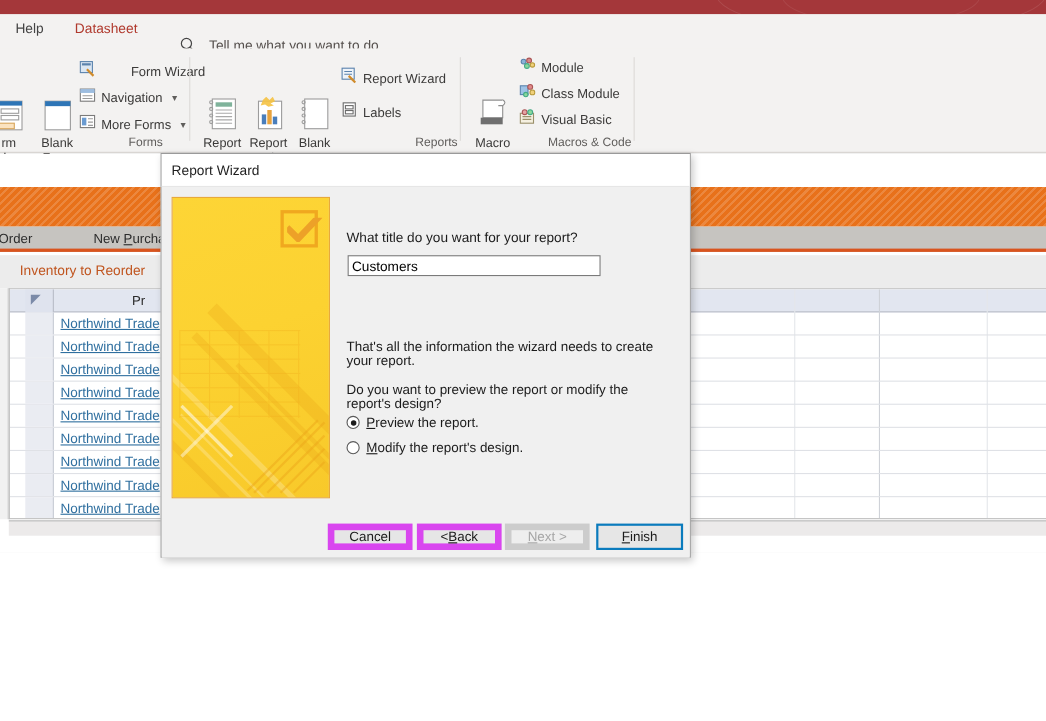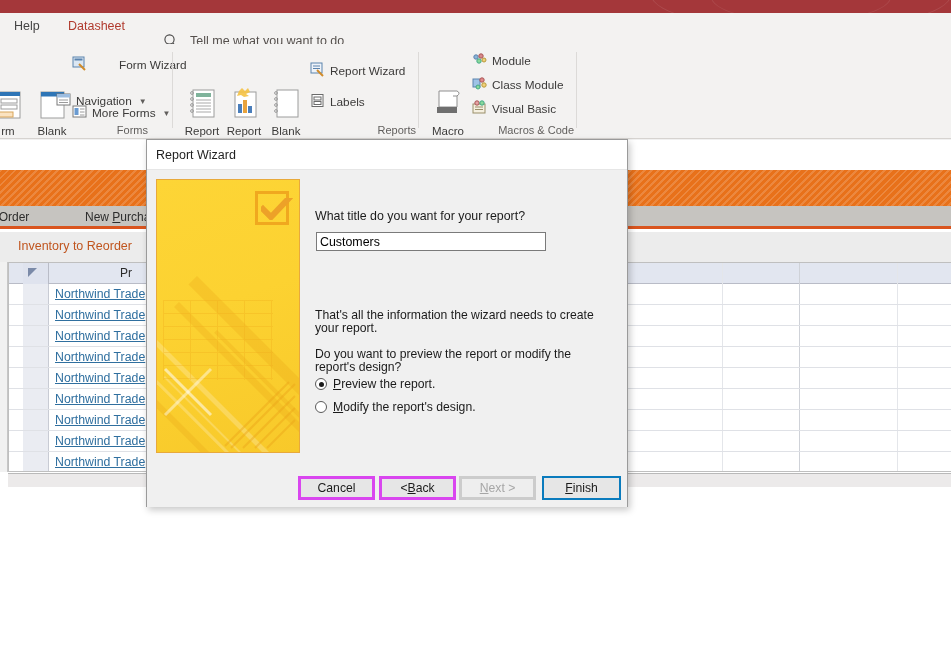--- a/index.html
+++ b/index.html
@@ -221,21 +221,21 @@
   }
   .radio-row .lbl { font-size: 12.2px; color: #1b1b1b; white-space: nowrap; }
   .radio-row .lbl .ak { text-decoration: underline; }
 
   .dlg-sep {
     position: absolute; left: 9px; top: 322px; width: 464px; height: 1px; background: #d3d3d3;
   }
   .dlg-footer { position: absolute; left: 0; top: 330px; width: 100%; height: 37px; background: #f0f0f0; }
   .btn {
     position: absolute; top: 6px; height: 24px; background: #e6e6e6;
-    border: 3px solid #d946ef; font-size: 12.2px; color: #1b1b1b;
+    border: 6px solid #d946ef; font-size: 12.2px; color: #1b1b1b;
     display: flex; align-items: center; justify-content: center; cursor: default;
     font-family: "Liberation Sans", sans-serif;
   }
   .btn .ak { text-decoration: underline; }
   .btn.disabled { color: #a6a6a6; border-color: #cccccc; background: #eeeeee; }
   .btn.focus {
     border: 2px solid #0a7bbd; background: #e6e6e6;
   }
   #btn-cancel { left: 151px; width: 77px; }
   #btn-back   { left: 232px; width: 77px; }
@@ -298,21 +298,21 @@
           <span>
             <svg width="15" height="15" viewBox="0 0 15 15">
               <rect x="1" y="1" width="11" height="10" fill="#dbe7f3" stroke="#5b83ad"></rect>
               <rect x="2.5" y="2.5" width="8" height="2" fill="#5b83ad"></rect>
               <line x1="7" y1="8" x2="13" y2="14" stroke="#d08b2a" stroke-width="2"></line>
             </svg>
           </span>
           <span class="lbl">Form Wizard</span>
         </div>
 
-        <div class="smallbtn" style="left:74px;top:34px;margin-top:12px;">
+        <div class="smallbtn" style="left:90px;top:34px;">
           <span>
             <svg width="15" height="15" viewBox="0 0 15 15">
               <rect x="1" y="2" width="13" height="11" fill="#fff" stroke="#7a7a7a"></rect>
               <rect x="1" y="2" width="13" height="3.5" fill="#9dbde0"></rect>
               <line x1="3" y1="8" x2="12" y2="8" stroke="#9a9a9a"></line>
               <line x1="3" y1="10.5" x2="12" y2="10.5" stroke="#9a9a9a"></line>
             </svg>
           </span>
           <span class="lbl">Navigation</span>
           <span class="caret">▼</span>

